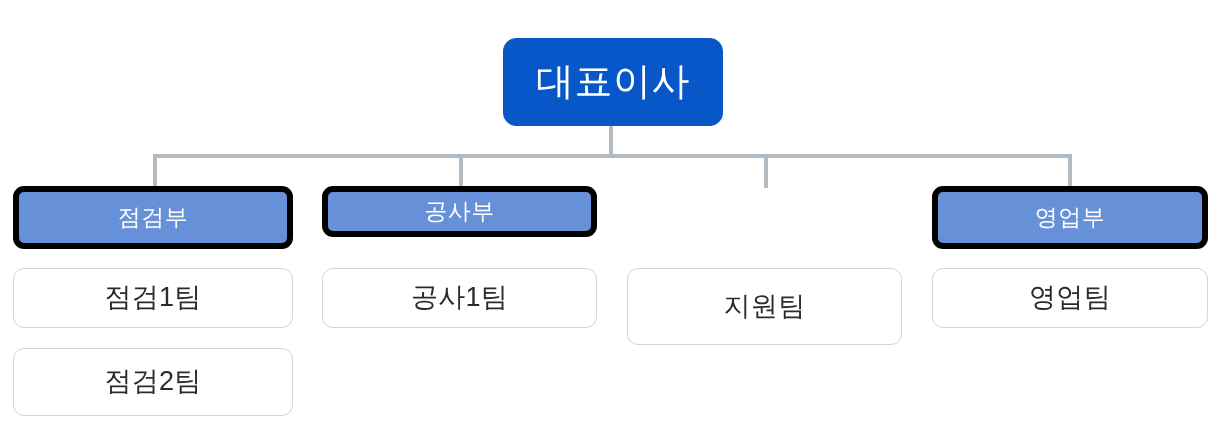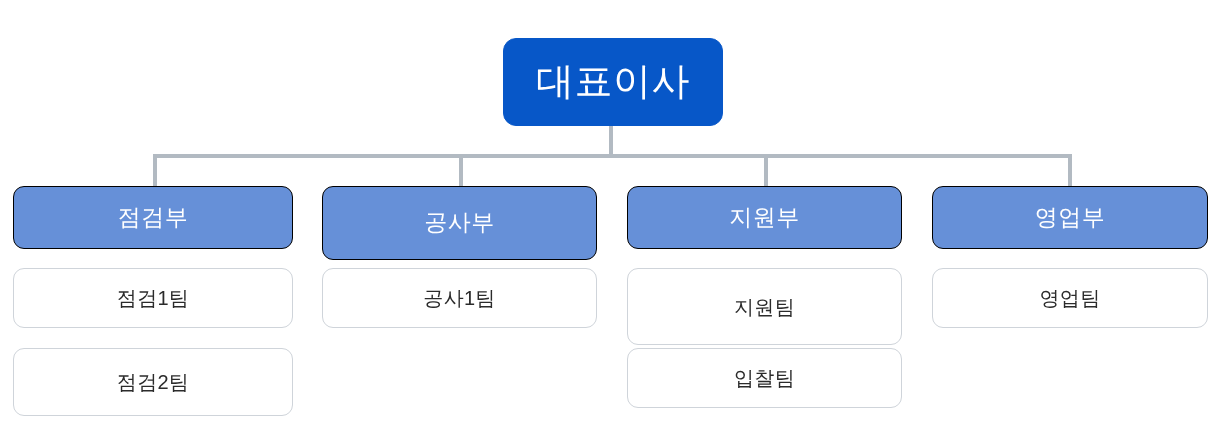--- a/index.html
+++ b/index.html
@@ -47,34 +47,34 @@
     border: 1px solid #0757c8;
     border-radius: 13px;
     color: #ffffff;
     font-size: 38px;
     letter-spacing: 0.5px;
   }
 
   
   .node-dept {
     background: #6690d8;
-    border: 1px solid #000000;
+    border: 6px solid #000000;
     border-radius: 11px;
     color: #ffffff;
     font-size: 23px;
     letter-spacing: 0.5px;
   }
 
   
   .node-team {
     background: #ffffff;
     border: 1px solid #cfd4da;
     border-radius: 11px;
     color: #2b2b2b;
-    font-size: 20px;
+    font-size: 27px;
     letter-spacing: 0.3px;
   }
 
   .node-label {
     display: block;
     pointer-events: none;
   }
 </style>
 </head>
 <body>
@@ -97,35 +97,29 @@
   <div class="node node-dept" style="left:13px; top:186px; width:280px; height:63px;">
     <span class="node-label">점검부</span>
   </div>
   <div class="node node-team" style="left:13px; top:268px; width:280px; height:60px;">
     <span class="node-label">점검1팀</span>
   </div>
   <div class="node node-team" style="left:13px; top:348px; width:280px; height:68px;">
     <span class="node-label">점검2팀</span>
   </div>
 
-  <div class="node node-dept" style="left:322px; top:186px; width:275px; height:74px;">
+  <div class="node node-dept" style="left:322px; top:186px; width:275px; height:51px;">
     <span class="node-label">공사부</span>
   </div>
   <div class="node node-team" style="left:322px; top:268px; width:275px; height:60px;">
     <span class="node-label">공사1팀</span>
   </div>
 
-  <div class="node node-dept" style="left:627px; top:186px; width:275px; height:63px;">
-    <span class="node-label">지원부</span>
-  </div>
   <div class="node node-team" style="left:627px; top:268px; width:275px; height:77px;">
     <span class="node-label">지원팀</span>
-  </div>
-  <div class="node node-team" style="left:627px; top:348px; width:275px; height:60px;">
-    <span class="node-label">입찰팀</span>
   </div>
 
   <div class="node node-dept" style="left:932px; top:186px; width:276px; height:63px;">
     <span class="node-label">영업부</span>
   </div>
   <div class="node node-team" style="left:932px; top:268px; width:276px; height:60px;">
     <span class="node-label">영업팀</span>
   </div>
 
 </div>

